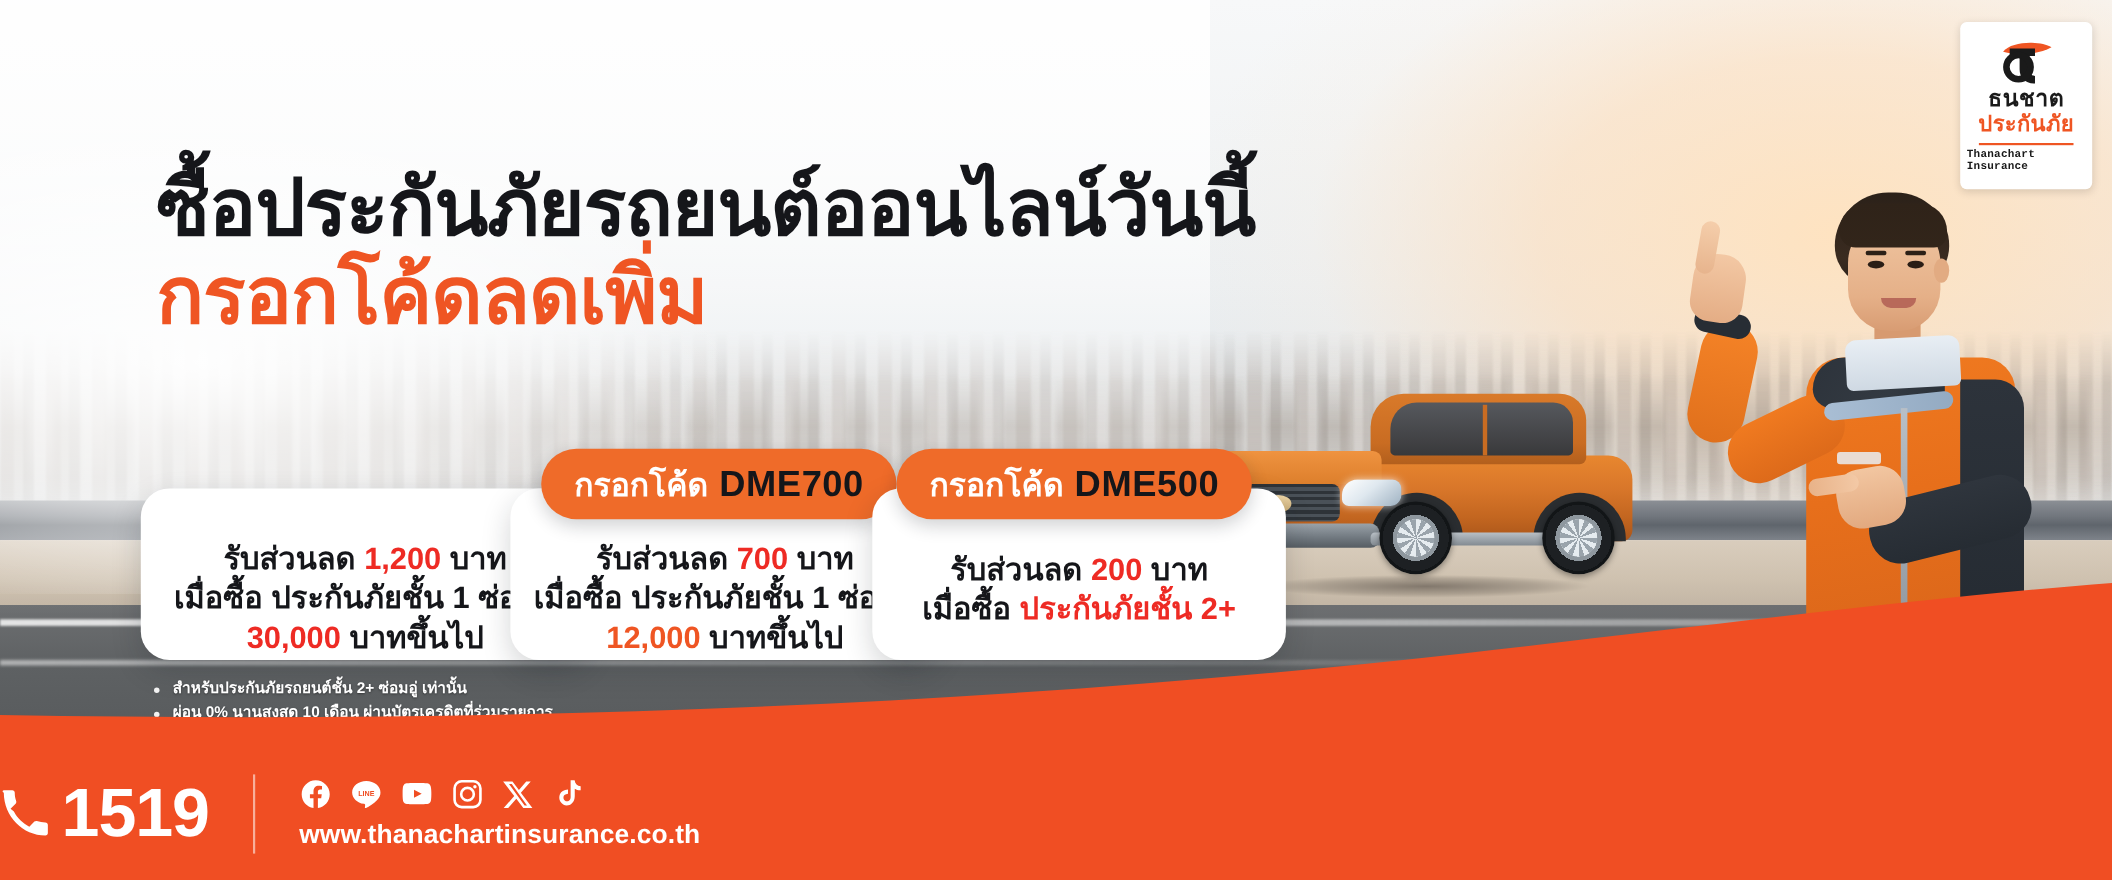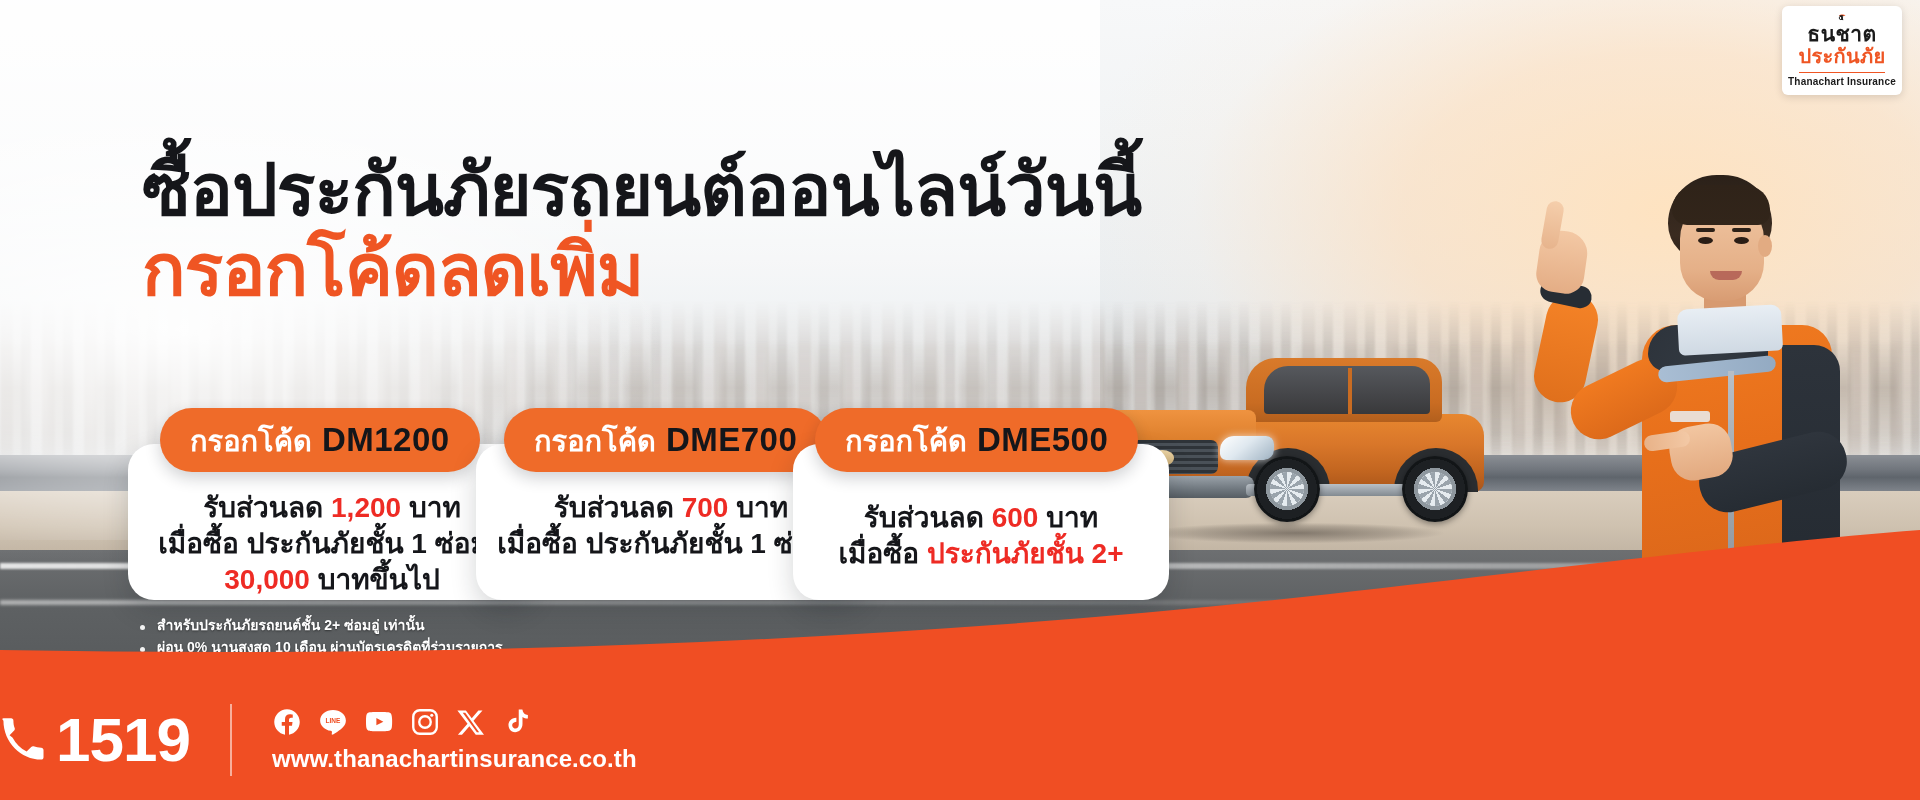--- a/index.html
+++ b/index.html
@@ -244,21 +244,21 @@
 
   
   .cards { position:absolute; left:128px; top:408px; width:1240px; height:200px; }
   .card {
     position:absolute; top:36px; height:156px;
     background:#ffffff; border-radius:26px;
     box-shadow:0 10px 26px rgba(20,25,35,.18);
     text-align:center;
   }
   .card.c1 { left:0px;   width:408px; }
-  .card.c2 { left:348px; width:390px;padding-left:16px; }
+  .card.c2 { left:336px; width:390px;padding-left:16px; }
   .card.c3 { left:665px; width:376px; }
 
   .pill {
     position:absolute; top:-36px; height:64px; line-height:64px;
     background:#ef6b29; border-radius:34px; color:#ffffff;
     box-shadow:0 6px 16px rgba(20,25,35,.20);
     white-space:nowrap; padding:0 30px;
     font-size:29px; font-weight:700;
   }
   .card.c1 .pill { left:32px; }
@@ -290,25 +290,26 @@
   .phone-icon { width:46px; height:46px; color:#ffffff; }
   .phone-num { font-size:62px; font-weight:700; color:#ffffff; letter-spacing:-1px; line-height:1; }
   .divider { width:2px; height:72px; background:rgba(255,255,255,.55); margin:0 14px; }
   .right-col { display:flex; flex-direction:column; gap:8px; }
   .socials { display:flex; align-items:center; gap:16px; }
   .soc { width:30px; height:30px; color:#ffffff; display:block; }
   .weburl { font-size:24px; font-weight:600; color:#ffffff; letter-spacing:.1px; }
 
   
   .logo-box {
-    position:absolute; right:18px; top:6px; width:120px; height:89px;
+    position:absolute; right:18px; top:20px; width:120px; height:152px;
     background:#ffffff; border-radius:6px;
     box-shadow:0 2px 8px rgba(0,0,0,.14);
     display:flex; flex-direction:column; align-items:center; justify-content:center; gap:2px;
     padding:8px 6px;
+    font-family:Liberation Mono, monospace;
   }
   .logo-mark { width:62px; height:44px; }
   .logo-th1 { font-size:21px; font-weight:800; color:#1a1a1a; line-height:1; letter-spacing:.5px; }
   .logo-th2 { font-size:20px; font-weight:800; color:#ef5523; line-height:1.05; letter-spacing:.3px; }
   .logo-rule { width:86px; height:2px; background:#ef5523; margin:3px 0 2px; }
   .logo-en { font-size:10px; font-weight:700; color:#1a1a1a; letter-spacing:.2px; }
 </style>
 </head>
 <body>
 
@@ -375,23 +376,20 @@
   </div>
 
   <div class="headline">
     <div class="line1">ซื้อประกันภัยรถยนต์ออนไลน์วันนี้</div>
     <div class="line2">กรอกโค้ดลดเพิ่ม</div>
   </div>
 
   <div class="cards">
 
     <div class="card c1">
-      <div class="pill">
-        <span>กรอกโค้ด</span><span class="code">DM1200</span>
-      </div>
       <div class="card-body">
         <div class="card-line">
           <span>รับส่วนลด </span><span class="hl">1,200</span><span> บาท</span>
         </div>
         <div class="card-line">
           <span>เมื่อซื้อ ประกันภัยชั้น 1 ซ่อมอู่</span>
         </div>
         <div class="card-line">
           <span class="hl">30,000</span><span> บาทขึ้นไป</span>
         </div>
@@ -402,30 +400,33 @@
       <div class="pill">
         <span>กรอกโค้ด</span><span class="code">DME700</span>
       </div>
       <div class="card-body">
         <div class="card-line">
           <span>รับส่วนลด </span><span class="hl">700</span><span> บาท</span>
         </div>
         <div class="card-line">
           <span>เมื่อซื้อ ประกันภัยชั้น 1 ซ่อมอู่</span>
         </div>
+        <div class="card-line">
+          <span class="hl-o">12,000</span><span> บาทขึ้นไป</span>
+        </div>
       </div>
     </div>
 
     <div class="card c3">
       <div class="pill">
         <span>กรอกโค้ด</span><span class="code">DME500</span>
       </div>
       <div class="card-body" style="top:56px">
         <div class="card-line">
-          <span>รับส่วนลด </span><span class="hl">600</span><span> บาท</span>
+          <span>รับส่วนลด </span><span class="hl">200</span><span> บาท</span>
         </div>
         <div class="card-line">
           <span>เมื่อซื้อ </span><span class="hl">ประกันภัยชั้น 2+</span>
         </div>
       </div>
     </div>
   </div>
 
   <div class="bullets">
     <div class="bullet">

